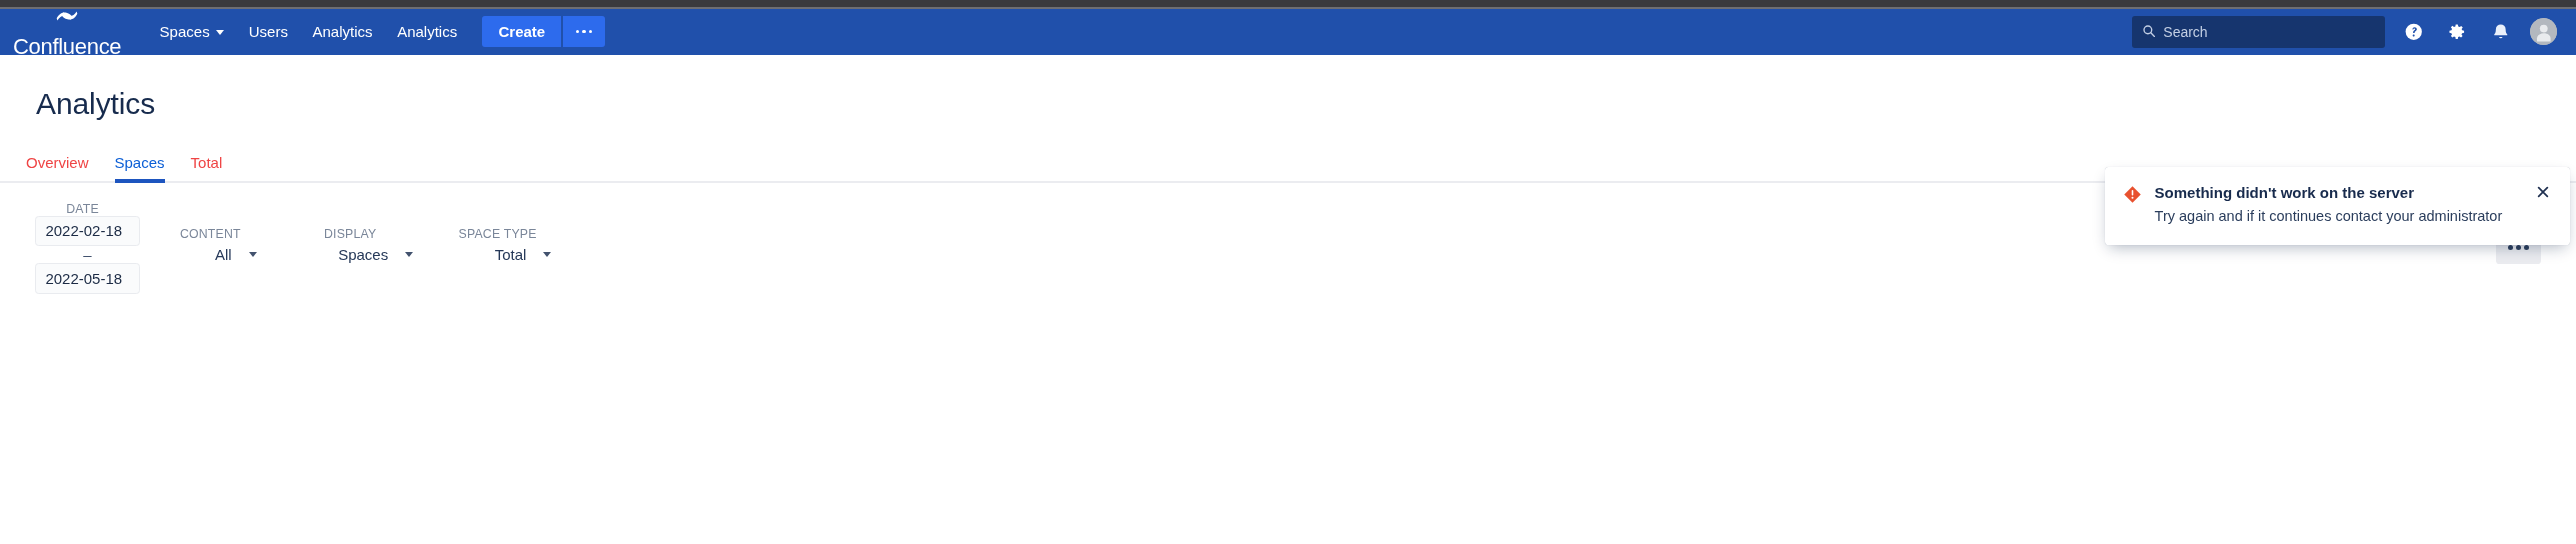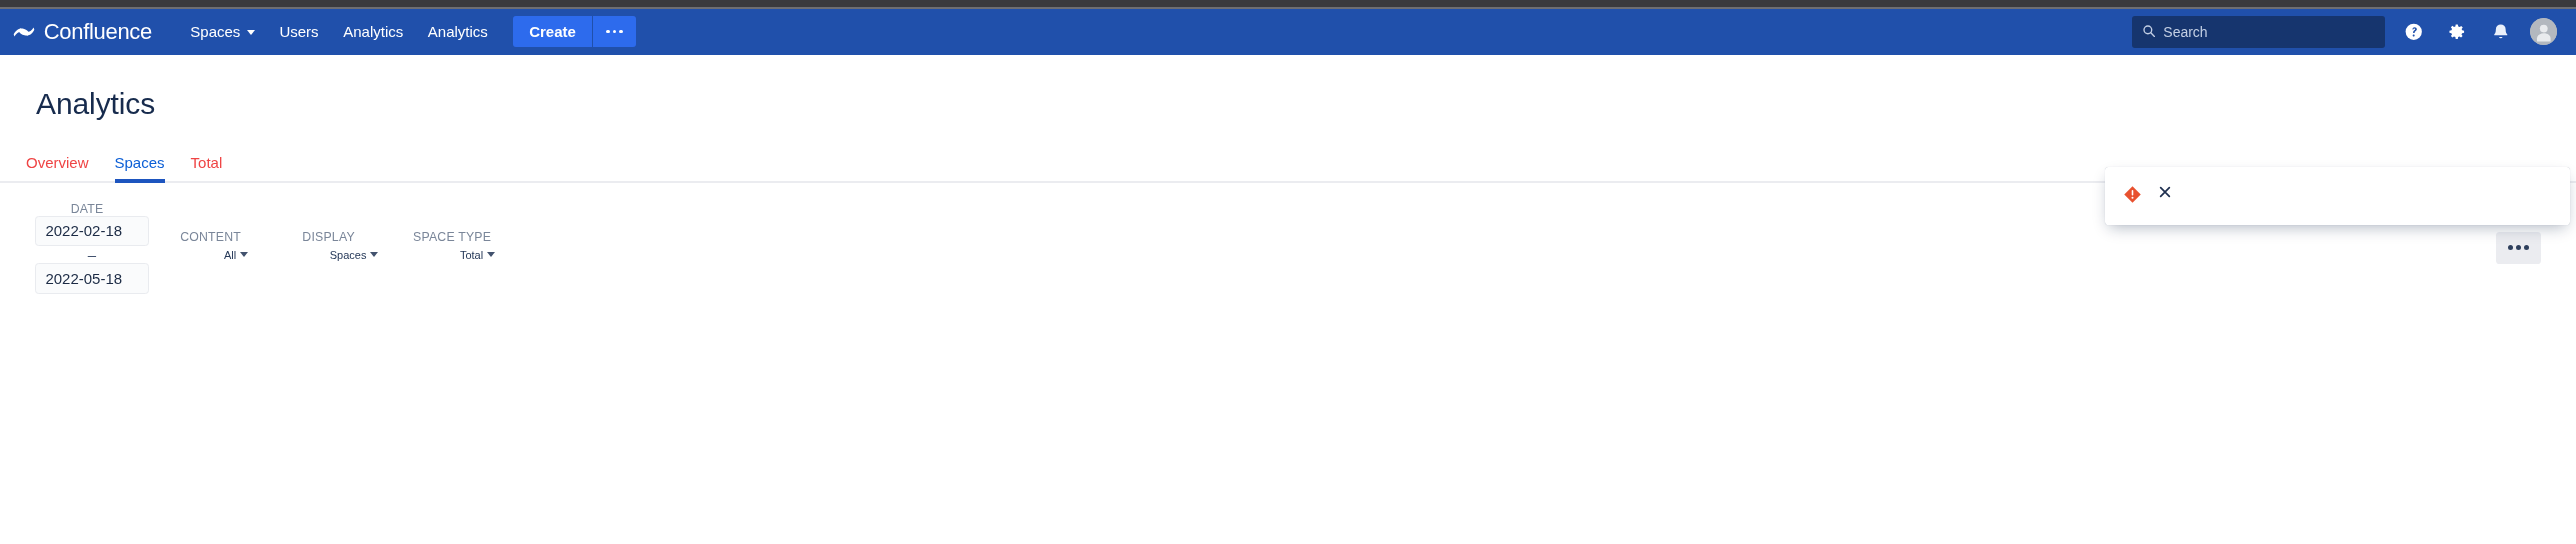--- a/index.html
+++ b/index.html
@@ -34,20 +34,21 @@
     position: relative;
     width: 100%;
   }
 
   .brand {
     display: flex;
     align-items: center;
     gap: 8.7px;
     margin-right: 26px;
     cursor: pointer;
+    flex-direction: column;
   }
   .brand-mark { width: 22px; height: 22px; flex: 0 0 22px; }
   .brand-text {
     color: #ffffff;
     font-size: 22px;
     letter-spacing: -0.3px;
     line-height: 1;
     white-space: nowrap;
   }
 
@@ -216,34 +217,34 @@
     margin-right: 10px;
   }
   .date-input {
     background: #fafbfc;
     border: 1.4px solid #e9ebef;
     border-radius: 3.6px;
     font-size: 15px;
     color: #1c2b45;
     padding: 5.8px 9.4px;
     font-family: inherit;
-    width: 114px;
+    width: 105px;
     outline: none;
   }
   .date-dash {
     color: #42526e;
     font-size: 15px;
     margin: 0 6.5px;
   }
   .filter-group { display: flex; align-items: center; margin-right: 27.5px; flex-direction: column; }
   .select-btn {
     display: flex;
     align-items: center;
-    gap: 4px;
-    font-size: 11px;
+    gap: 17px;
+    font-size: 15px;
     color: #253858;
     background: transparent;
     border: none;
     font-family: inherit;
     cursor: pointer;
     padding: 5px 6.5px;
     border-radius: 2.9px;
     white-space: nowrap;
     margin-left: 41px;
   }
@@ -455,20 +456,24 @@
   <div class="main-content"></div>
 
   <div class="flag">
     <span class="flag-icon">
       <svg width="19" height="19" viewBox="0 0 24 24" aria-hidden="true">
         <path d="M12 1.6 22.4 12 12 22.4 1.6 12z" fill="#e8512f"></path>
         <rect x="11" y="6.2" width="2" height="7" rx="1" fill="#ffffff"></rect>
         <circle cx="12" cy="16" r="1.3" fill="#ffffff"></circle>
       </svg>
     </span>
+    <div class="flag-body">
+      <div class="flag-title">Something didn't work on the server</div>
+      <div class="flag-desc">Try again and if it continues contact your administrator</div>
+    </div>
     <button class="flag-close">
       <svg width="16" height="16" viewBox="0 0 24 24" aria-hidden="true">
         <path d="M5.5 5.5 18.5 18.5 M18.5 5.5 5.5 18.5" stroke="#1f3050" stroke-width="2.6" stroke-linecap="round"></path>
       </svg>
     </button>
   </div>
 
 </div>
 
 

